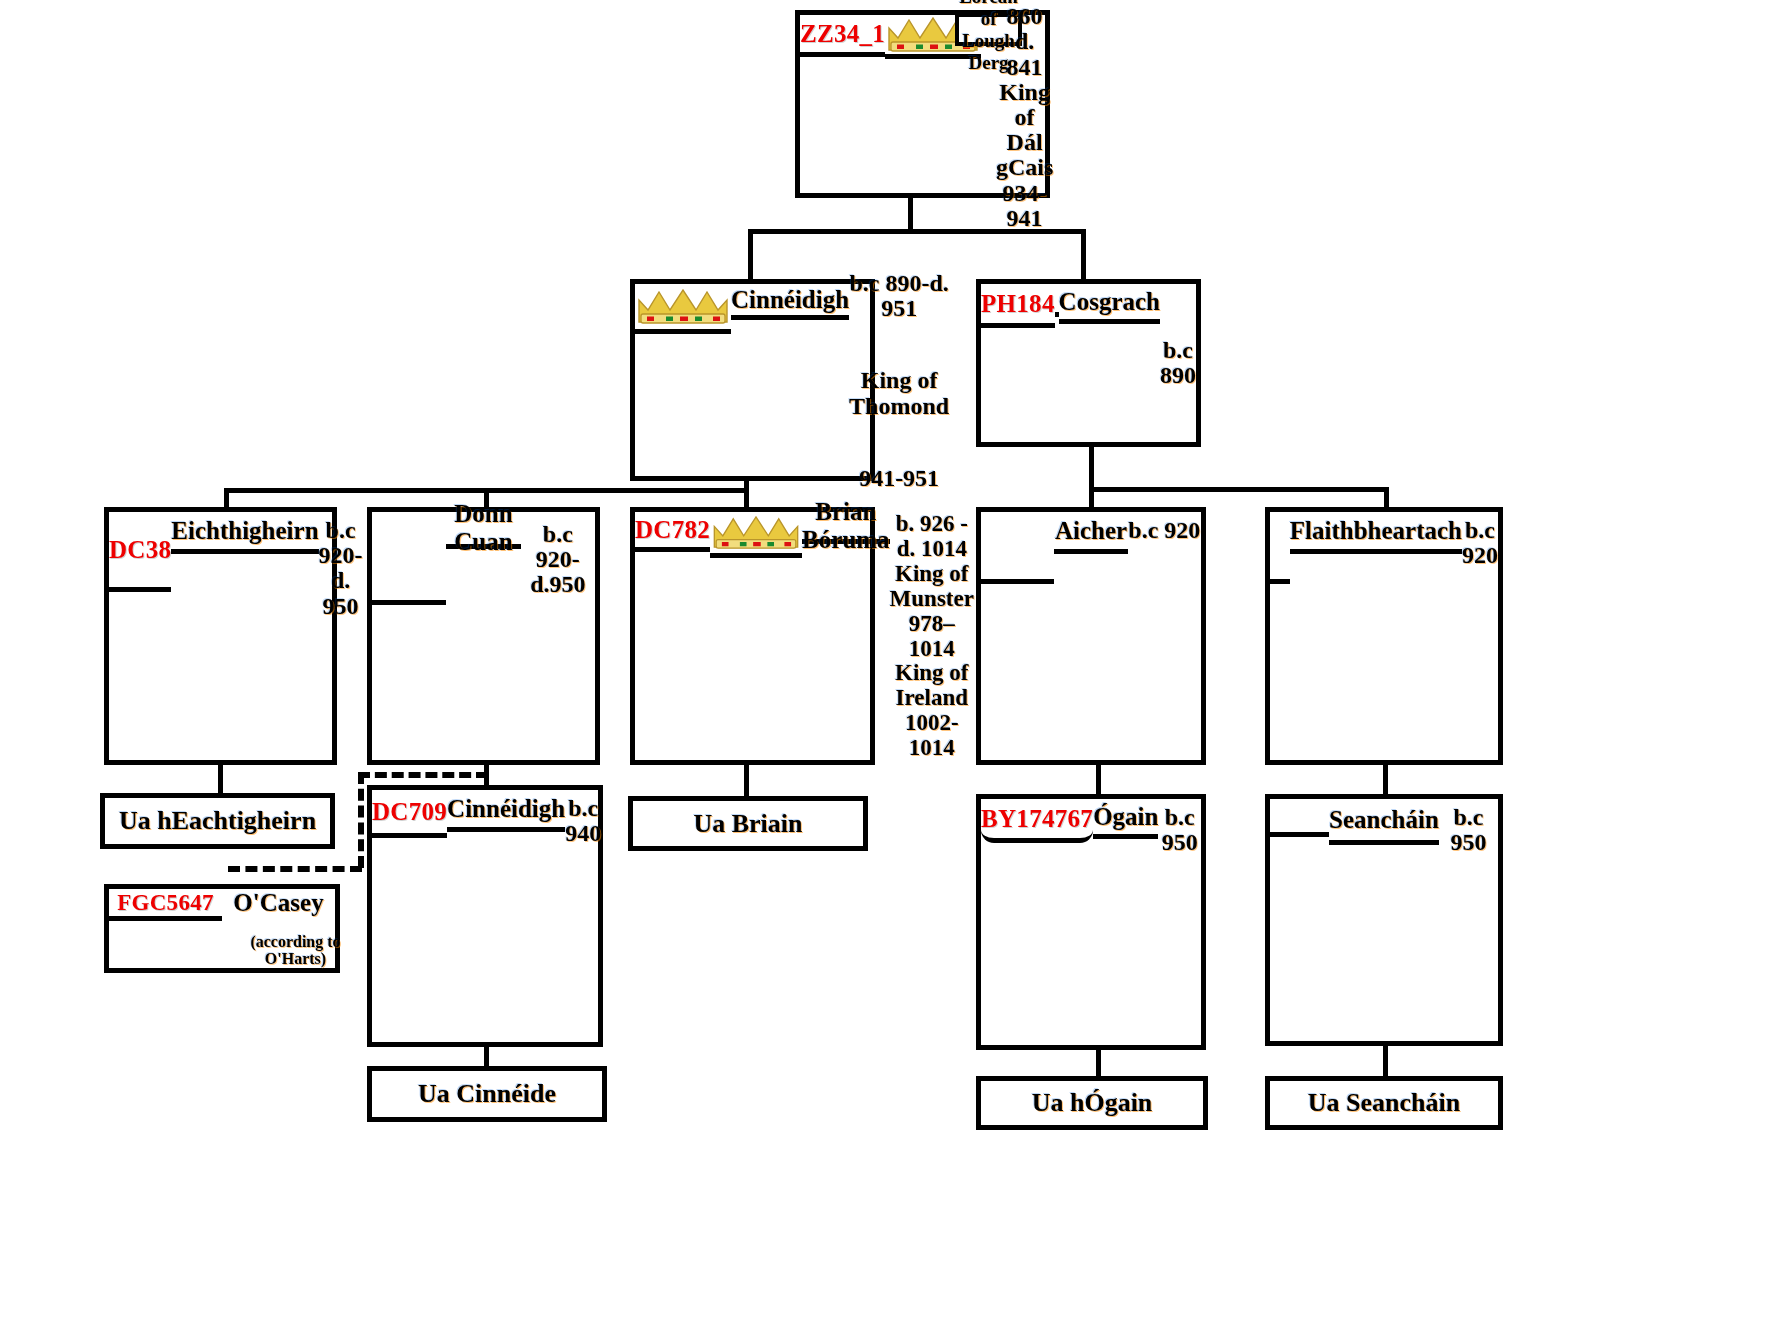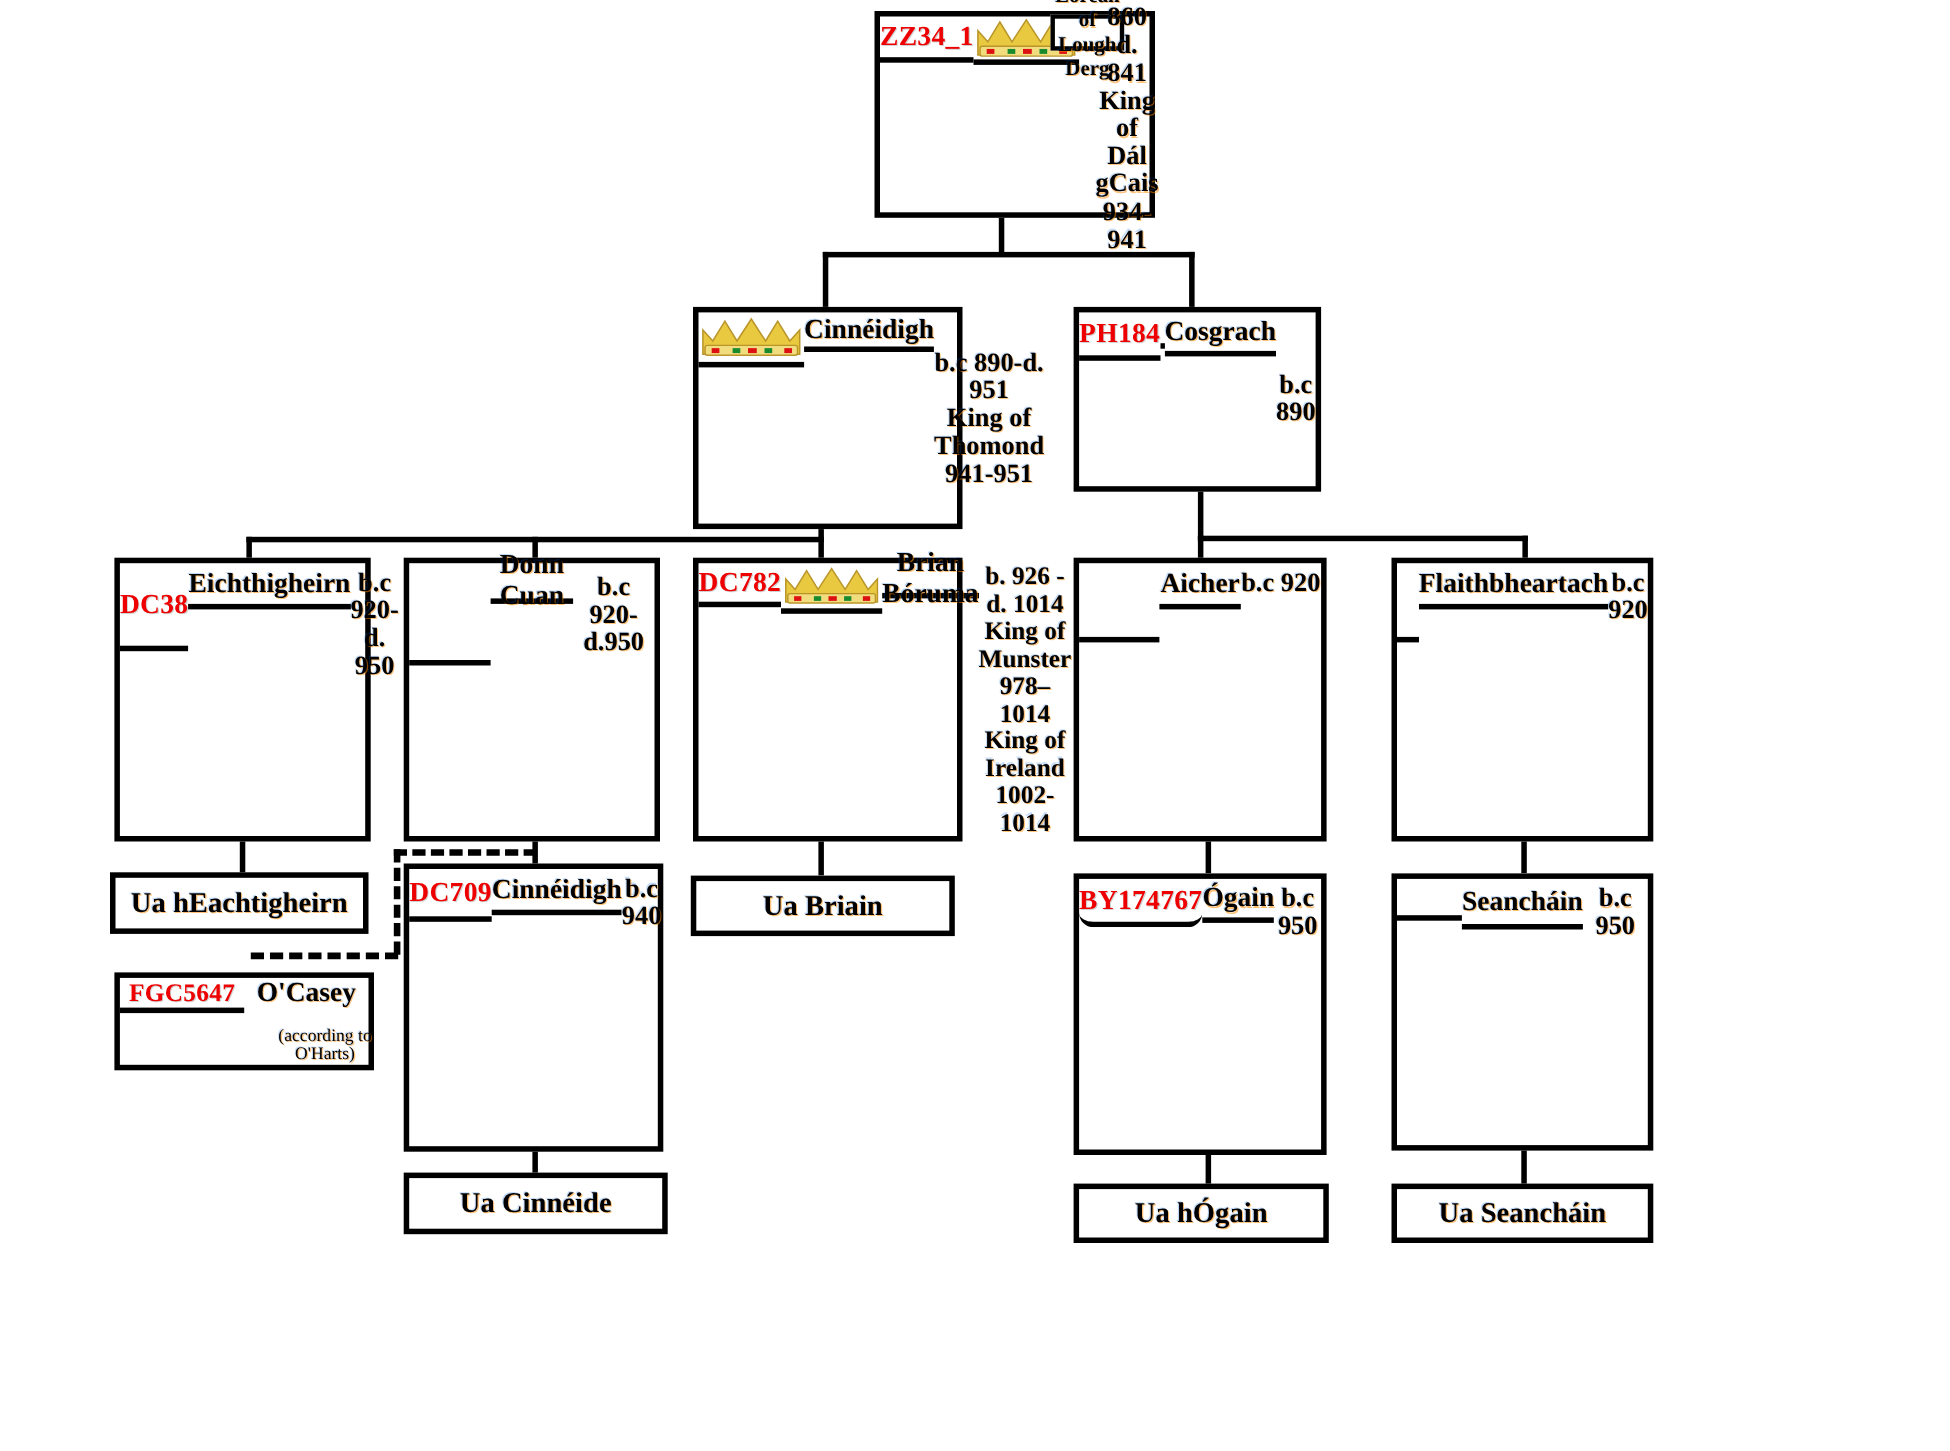--- a/index.html
+++ b/index.html
@@ -75,21 +75,21 @@
     font-weight: bold;
     font-size: 26px;
     color: #000;
     z-index: 6;
     text-shadow: 1px 1px 0 rgba(255,140,0,.55), -1px -1px 0 rgba(0,100,220,.25);
   }
   .sept.upright { font-style: normal; }
 
   .subnote {
     font-size: 16px;
-    font-weight: normal;
+    font-weight: bold;
     display: block;
     width: 100%;
     margin-top: -2px;
     margin-left: 34px;
   }
 
   
   .ln-v, .ln-h {
     position: absolute;
     background: #000000;
@@ -182,21 +182,21 @@
         <polygon points="4,34 4,12 13,22 24,4 35,22 48,2 61,22 72,4 83,22 92,12 92,34" fill="#e9c93f" stroke="#b9952a" stroke-width="1.4"></polygon>
         <rect x="6" y="26" width="84" height="9" rx="2" fill="#f2dd7e" stroke="#b9952a" stroke-width="1.3"></rect>
         <rect x="12" y="28.5" width="7" height="4.5" fill="#d11"></rect>
         <rect x="31" y="28.5" width="7" height="4.5" fill="#1a8a2e"></rect>
         <rect x="45" y="28.5" width="8" height="4.5" fill="#d11"></rect>
         <rect x="60" y="28.5" width="7" height="4.5" fill="#1a8a2e"></rect>
         <rect x="78" y="28.5" width="7" height="4.5" fill="#d11"></rect>
       </svg>
     </div>
     <div class="row sep name-row" style="height:36px;">Cinnéidigh</div>
-    <div class="row detail-row" style="flex:1 1 auto; padding-top:2px;">
+    <div class="row detail-row" style="flex:1 1 auto; padding-top:2px;gap:47px;">
       <span class="ln">b.c 890-d. 951</span>
       <span class="ln">King of Thomond</span>
       <span class="ln">941-951</span>
     </div>
   </div>
 
   <div class="node" style="left:976px; top:279px; width:225px; height:168px;">
     <div class="row sep id-row" style="height:44px;">PH184</div>
     <div class="row sep" style="height:33px;"></div>
     <div class="row sep name-row" style="height:40px;">Cosgrach</div>

